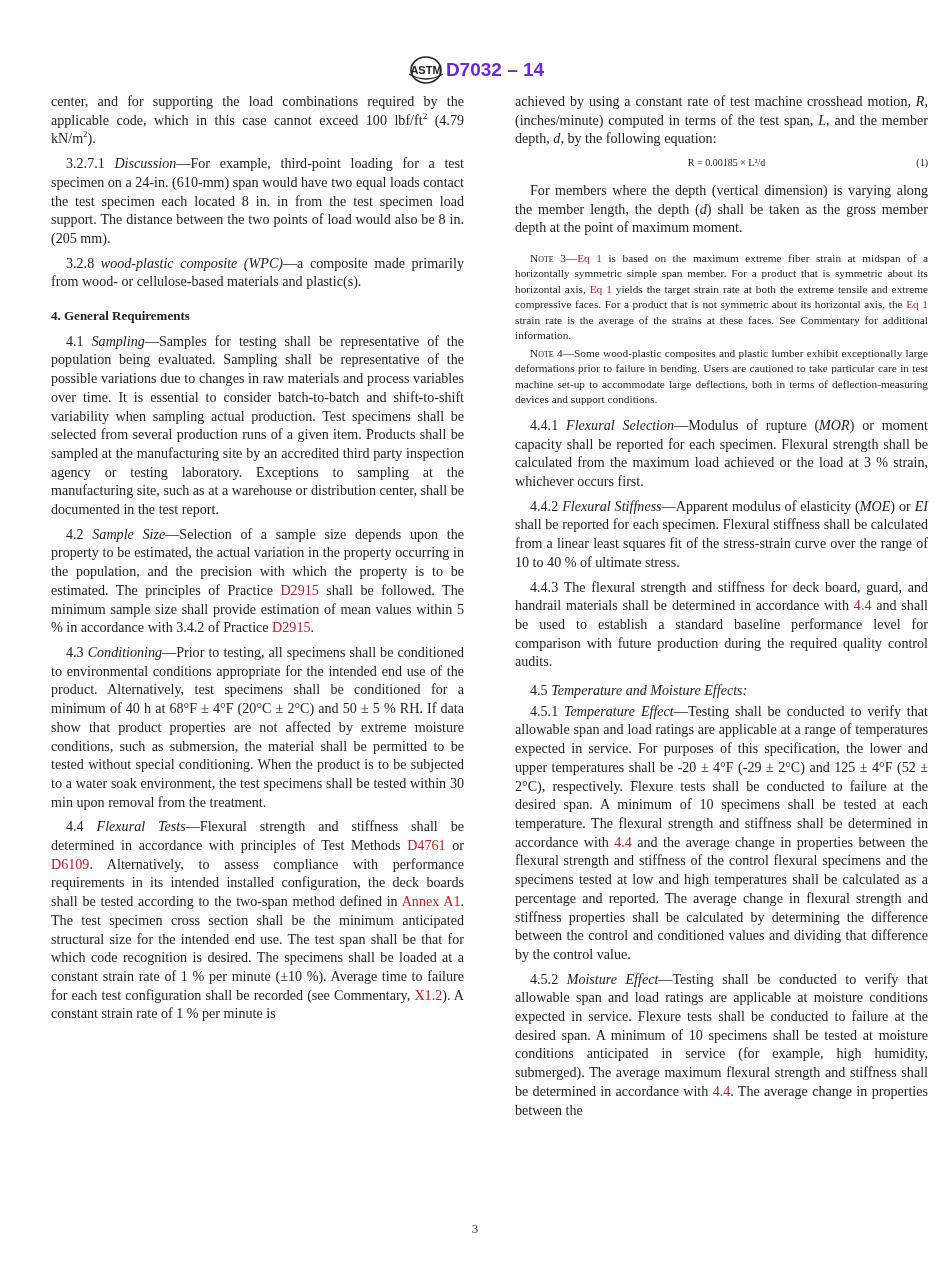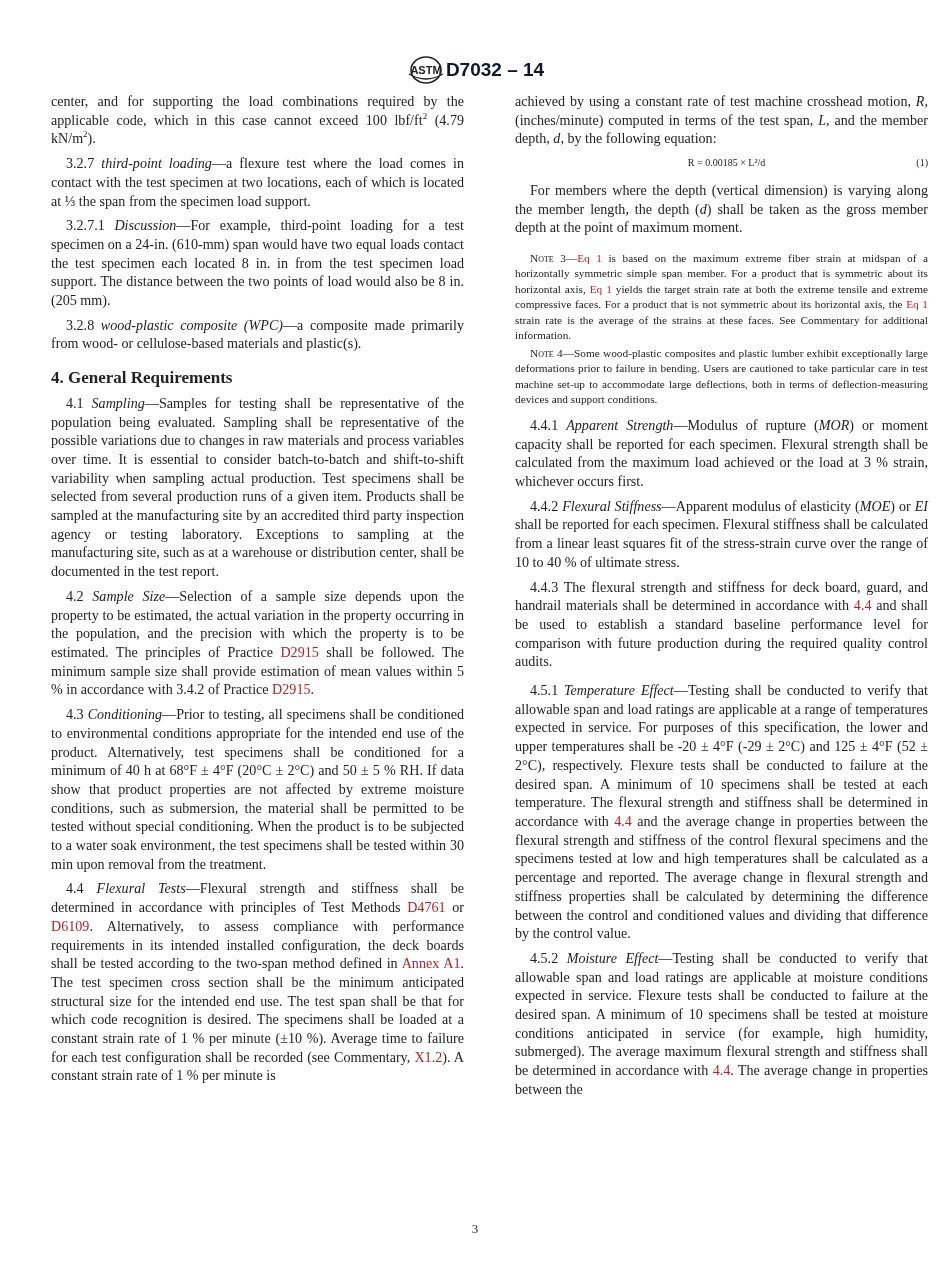--- a/index.html
+++ b/index.html
@@ -8,35 +8,35 @@
     font-family: "Liberation Serif", "DejaVu Serif", serif;
     color: #222222;
   }
   .header {
     position: absolute; top: 54px; left: 0; width: 950px; height: 32px;
     display: flex; justify-content: center; align-items: center; gap: 0;
   }
   .logo { width: 40px; height: 32px; display: inline-block; }
   .doc-id {
     font-family: "Liberation Sans", "DejaVu Sans", sans-serif;
-    font-weight: bold; font-size: 19px; color: #0f172a;
+    font-weight: bold; font-size: 19px; color: #6d28d9;
   }
   .col {
     position: absolute; top: 92px; width: 413px;
     font-size: 14.1px; line-height: 18.7px; text-align: justify;
     hyphens: manual;
   }
   .col.left { left: 51px; }
   .col.right { left: 515px; }
   p { margin: 0 0 6px 0; text-indent: 15px; }
   p.noindent { text-indent: 0; }
   i { font-style: italic; }
   .link { color: #b3222a; }
   h2 {
-    font-size: 17px; font-weight: bold; margin: 16px 0 6px 0; text-indent: 0;
+    font-size: 13px; font-weight: bold; margin: 16px 0 6px 0; text-indent: 0;
     font-family: "Liberation Serif", serif;
   }
   .eq {
     display: flex; justify-content: space-between; align-items: baseline;
     margin: 4px 0 8px 0; font-size: 10px;
   }
   .eq .eq-body { flex: 1; text-align: center; padding-left: 40px; }
   .eq .eq-num { width: 30px; text-align: right; }
   .note {
     font-size: 11.3px; line-height: 15.5px; margin: 0 0 2px 0; text-indent: 15px;
@@ -58,21 +58,20 @@
       <path d="M3 20 Q20 30 37 20" fill="none" stroke="#222" stroke-width="1.4"></path>
       <text x="20" y="20" text-anchor="middle" font-family="Liberation Sans, sans-serif" font-size="11" font-weight="bold" fill="#222">ASTM</text>
     </svg>
   </span>
   <span class="doc-id">D7032 – 14</span>
 </div>
 
 <div class="col left">
   <p class="noindent"><span>center, and for supporting the load combinations required by the applicable code, which in this case cannot exceed 100 lbf/ft</span><sup>2</sup><span> (4.79 kN/m</span><sup>2</sup><span>).</span></p>
 
-  <p><span>3.2.7 </span><i>third-point loading</i><span>—a flexure test where the load comes in contact with the test specimen at two locations, each of which is located at ⅓ the span from the specimen load support.</span></p>
 
   <p><span>3.2.7.1 </span><i>Discussion</i><span>—For example, third-point loading for a test specimen on a 24-in. (610-mm) span would have two equal loads contact the test specimen each located 8 in. in from the test specimen load support. The distance between the two points of load would also be 8 in. (205 mm).</span></p>
 
   <p><span>3.2.8 </span><i>wood-plastic composite (WPC)</i><span>—a composite made primarily from wood- or cellulose-based materials and plas­tic(s).</span></p>
 
   <h2>4. General Requirements</h2>
 
   <p><span>4.1 </span><i>Sampling</i><span>—Samples for testing shall be representative of the population being evaluated. Sampling shall be representa­tive of the possible variations due to changes in raw materials and process variables over time. It is essential to consider batch-to-batch and shift-to-shift variability when sampling actual production. Test specimens shall be selected from several production runs of a given item. Products shall be sampled at the manufacturing site by an accredited third party inspection agency or testing laboratory. Exceptions to sampling at the manufacturing site, such as at a warehouse or distribution center, shall be documented in the test report.</span></p>
 
   <p><span>4.2 </span><i>Sample Size</i><span>—Selection of a sample size depends upon the property to be estimated, the actual variation in the property occurring in the population, and the precision with which the property is to be estimated. The principles of Practice </span><span class="link">D2915</span><span> shall be followed. The minimum sample size shall provide estimation of mean values within 5 % in accordance with 3.4.2 of Practice </span><span class="link">D2915</span><span>.</span></p>
@@ -89,25 +88,26 @@
     <span class="eq-body">R = 0.00185 × L²/d</span>
     <span class="eq-num">(1)</span>
   </div>
 
   <p style="margin-bottom:14px;"><span>For members where the depth (vertical dimension) is varying along the member length, the depth (</span><i>d</i><span>) shall be taken as the gross member depth at the point of maximum moment.</span></p>
 
   <p class="note"><span class="note-label">Note 3</span><span>—</span><span class="link">Eq 1</span><span> is based on the maximum extreme fiber strain at midspan of a horizontally symmetric simple span member. For a product that is symmetric about its horizontal axis, </span><span class="link">Eq 1</span><span> yields the target strain rate at both the extreme tensile and extreme compressive faces. For a product that is not symmetric about its horizontal axis, the </span><span class="link">Eq 1</span><span> strain rate is the average of the strains at these faces. See Commentary for additional information.</span></p>
 
   <p class="note" style="margin-bottom:8px;"><span class="note-label">Note 4</span><span>—Some wood-plastic composites and plastic lumber exhibit exceptionally large deformations prior to failure in bending. Users are cautioned to take particular care in test machine set-up to accommodate large deflections, both in terms of deflection-measuring devices and support conditions.</span></p>
 
-  <p><span>4.4.1 </span><i>Apparent Strength</i><span>—Modulus of rupture (</span><i>MOR</i><span>) or moment capacity shall be reported for each specimen. Flexural strength shall be calculated from the maximum load achieved or the load at 3 % strain, whichever occurs first.</span></p>
+  <p><span>4.4.1 </span><i>Flexural Selection</i><span>—Modulus of rupture (</span><i>MOR</i><span>) or moment capacity shall be reported for each specimen. Flexural strength shall be calculated from the maximum load achieved or the load at 3 % strain, whichever occurs first.</span></p>
 
   <p><span>4.4.2 </span><i>Flexural Stiffness</i><span>—Apparent modulus of elasticity (</span><i>MOE</i><span>) or </span><i>EI</i><span> shall be reported for each specimen. Flexural stiffness shall be calculated from a linear least squares fit of the stress-strain curve over the range of 10 to 40 % of ultimate stress.</span></p>
 
   <p style="margin-bottom:10px;"><span>4.4.3 The flexural strength and stiffness for deck board, guard, and handrail materials shall be determined in accor­dance with </span><span class="link">4.4</span><span> and shall be used to establish a standard baseline performance level for comparison with future produc­tion during the required quality control audits.</span></p>
 
+  <p style="margin-bottom:2px;"><span>4.5 </span><i>Temperature and Moisture Effects:</i></p>
 
   <p><span>4.5.1 </span><i>Temperature Effect</i><span>—Testing shall be conducted to verify that allowable span and load ratings are applicable at a range of temperatures expected in service. For purposes of this specification, the lower and upper temperatures shall be -20 ± 4°F (-29 ± 2°C) and 125 ± 4°F (52 ± 2°C), respectively. Flexure tests shall be conducted to failure at the desired span. A minimum of 10 specimens shall be tested at each tempera­ture. The flexural strength and stiffness shall be determined in accordance with </span><span class="link">4.4</span><span> and the average change in properties between the flexural strength and stiffness of the control flexural specimens and the specimens tested at low and high temperatures shall be calculated as a percentage and reported. The average change in flexural strength and stiffness properties shall be calculated by determining the difference between the control and conditioned values and dividing that difference by the control value.</span></p>
 
   <p><span>4.5.2 </span><i>Moisture Effect</i><span>—Testing shall be conducted to verify that allowable span and load ratings are applicable at moisture conditions expected in service. Flexure tests shall be conducted to failure at the desired span. A minimum of 10 specimens shall be tested at moisture conditions anticipated in service (for example, high humidity, submerged). The average maximum flexural strength and stiffness shall be determined in accor­dance with </span><span class="link">4.4</span><span>. The average change in properties between the</span></p>
 </div>
 
 <div class="footer">3</div>
 
 </body></html>

